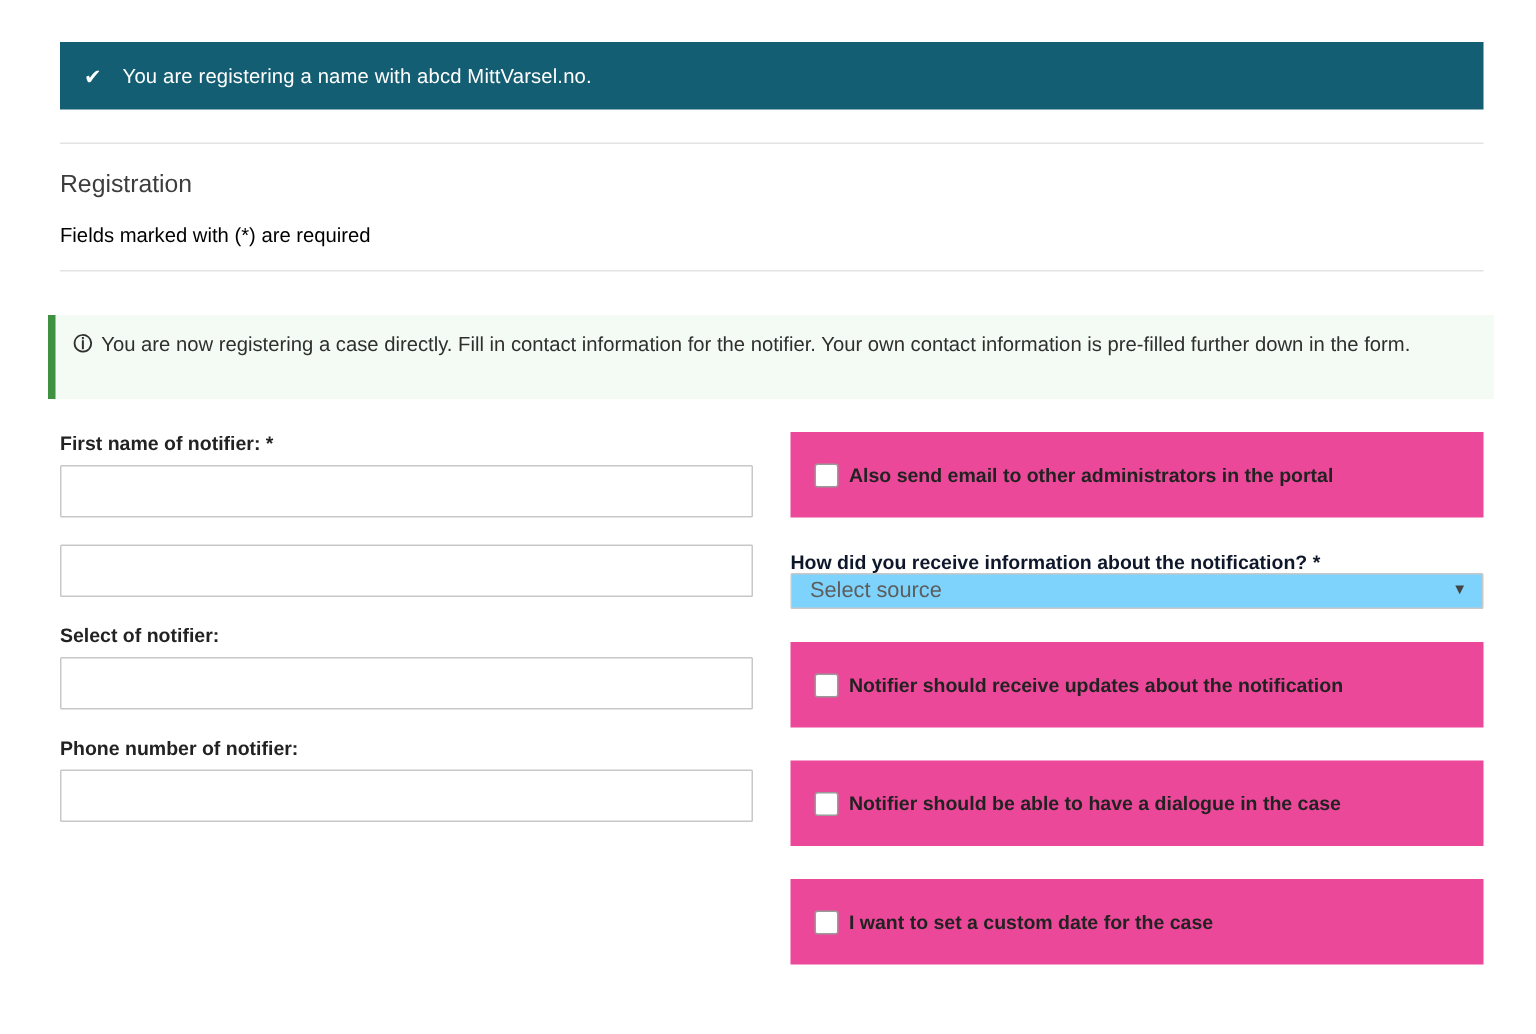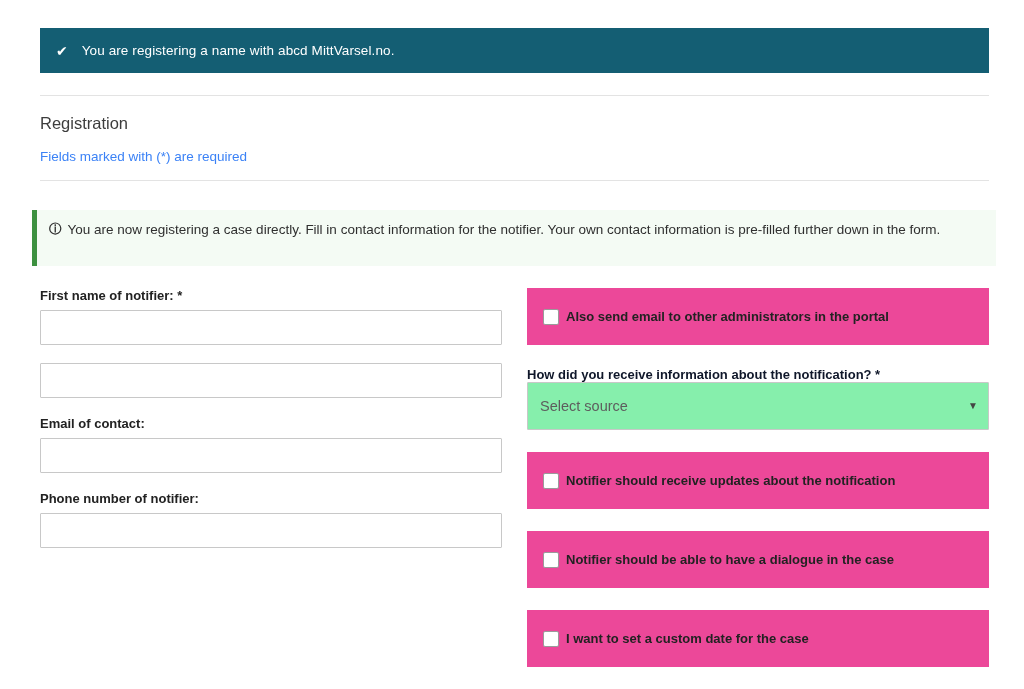--- a/index.html
+++ b/index.html
@@ -49,21 +49,21 @@
     padding: 18px 0 16px 0;
   }
   .reg-title {
     font-size: 16.5px;
     color: #3d3d3d;
     font-weight: 400;
     margin: 0 0 16px 0;
   }
   .reg-sub {
     font-size: 13.5px;
-    color: #3b82f6;
+    color: #000000;
     font-weight: 400;
   }
 
   
   .info {
     position: absolute;
     left: 32px;
     top: 210px;
     width: 964px;
     min-height: 56px;
@@ -148,22 +148,22 @@
   .select-label {
     font-size: 13px;
     font-weight: bold;
     color: #0f172a;
     display: block;
     margin-bottom: 0;
   }
   .select-box {
     position: relative;
     width: 462px;
-    height: 48px;
-    background: #86efac;
+    height: 24px;
+    background: #7dd3fc;
     border: 1px solid #c8c8c8;
     display: flex;
     align-items: center;
     padding: 0 12px;
     font-size: 14.5px;
     color: #5d5d5d;
     border-radius: 1px;
   }
   .select-box .caret {
     position: absolute;
@@ -199,21 +199,21 @@
     <div class="field">
       <label class="field-label">First name of notifier: *</label>
       <input class="text-input" type="text" value="" style="">
     </div>
 
     <div class="field">
       <input class="text-input" type="text" value="" style="">
     </div>
 
     <div class="field">
-      <label class="field-label">Email of contact:</label>
+      <label class="field-label">Select of notifier:</label>
       <input class="text-input" type="text" value="" style="">
     </div>
 
     <div class="field">
       <label class="field-label">Phone number of notifier:</label>
       <input class="text-input" type="text" value="" style="">
     </div>
 
   </div>
 

